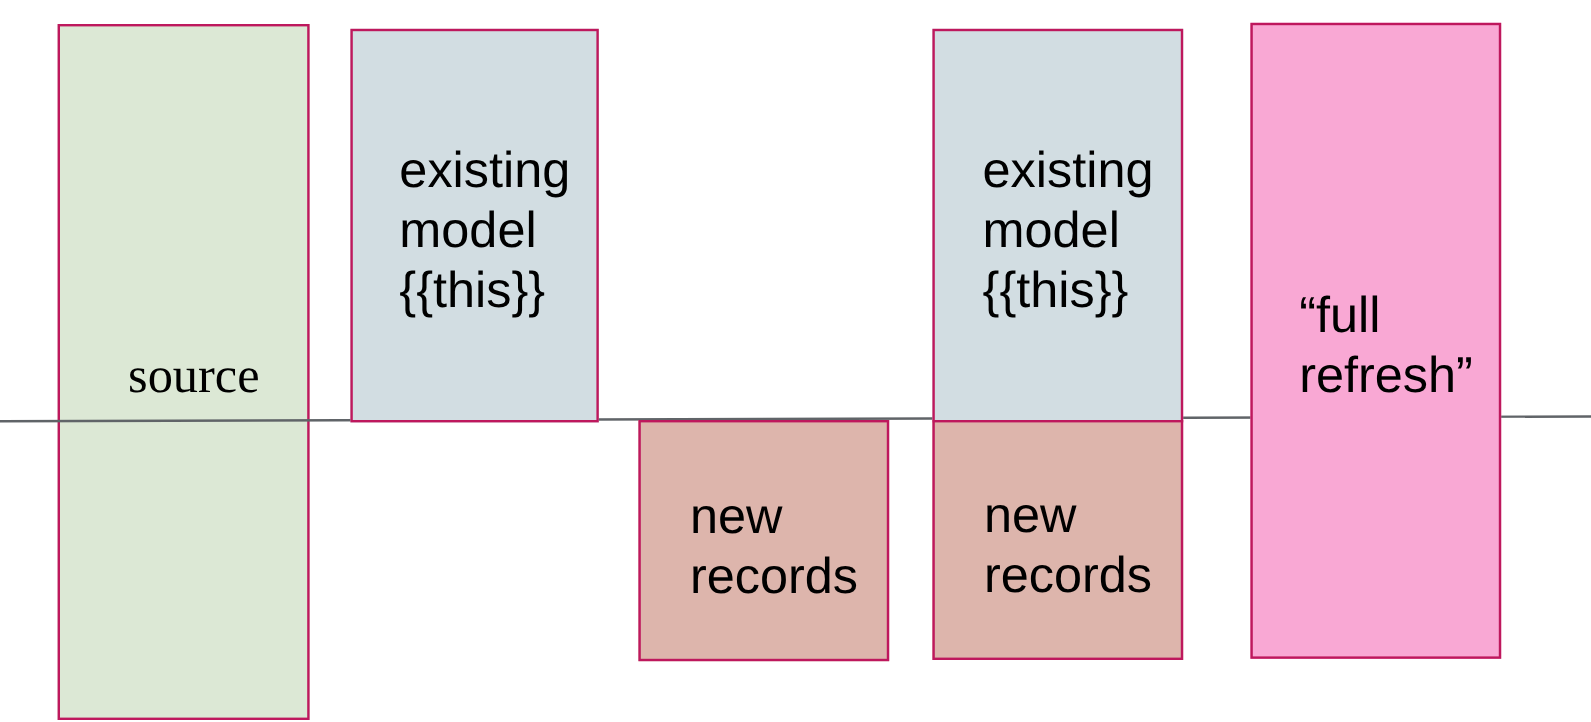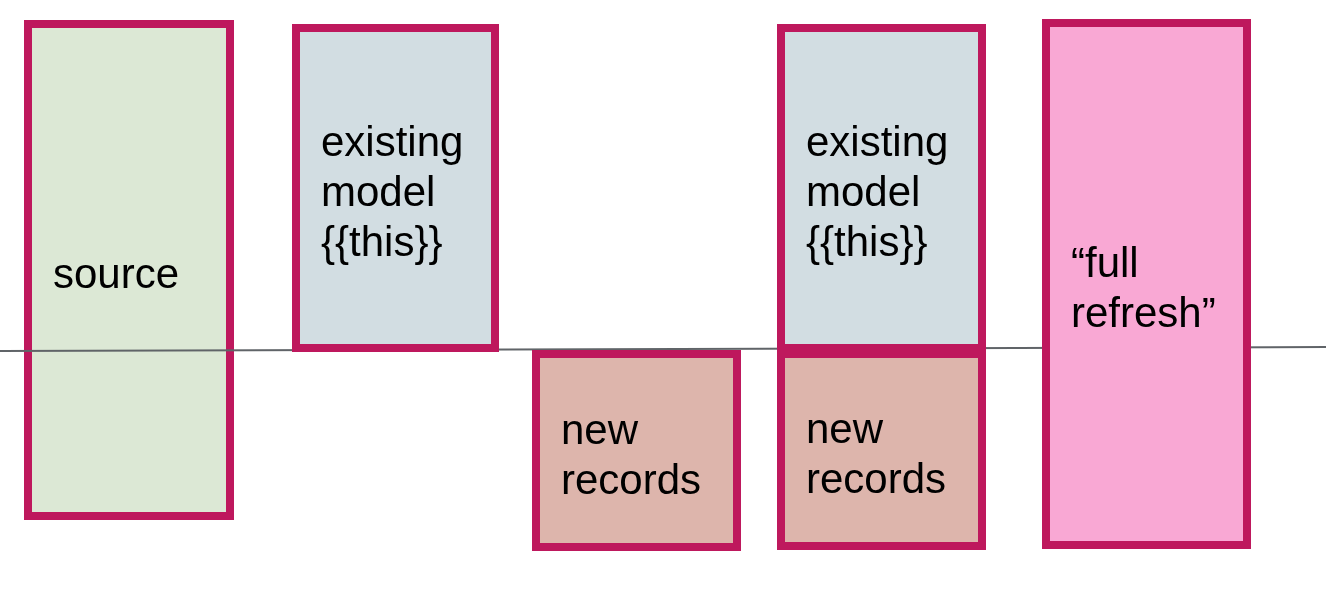--- a/index.html
+++ b/index.html
@@ -22,38 +22,39 @@
     width: 1326px;
     height: 2px;
     background: #606468;
     z-index: 2;
     transform: rotate(-0.17deg);
     transform-origin: left center;
   }
   .box {
     position: absolute;
     box-sizing: border-box;
-    border: 8px solid #be185d;
+    border: 2px solid #be185d;
     display: flex;
     align-items: center;
     z-index: 3;
+    justify-content: center;
   }
   .box .label {
     display: block;
     padding-left: 21px;
     padding-top: 8px;
     padding-right: 4px;
     font-size: 42px;
     line-height: 50px;
     color: #000000;
     white-space: pre-line;
     letter-spacing: 0;
   }
   
-  .box-source        { left: 24px;   top: 20px;  width: 210px; height: 500px; z-index: 1; }
+  .box-source        { left: 48px;   top: 20px;  width: 210px; height: 580px; z-index: 1; font-family: Liberation Serif, serif; }
   .box-model-left    { left: 292px;  top: 24px;  width: 207px; height: 328px; }
   .box-new-left      { left: 532px;  top: 350px; width: 209px; height: 201px; }
   .box-model-right   { left: 777px;  top: 24px;  width: 209px; height: 328px; }
   .box-new-right     { left: 777px;  top: 350px; width: 209px; height: 200px; }
   .box-full-refresh  { left: 1042px; top: 19px;  width: 209px; height: 530px; }
 </style>
 </head>
 <body>
 
 <div class="canvas">

